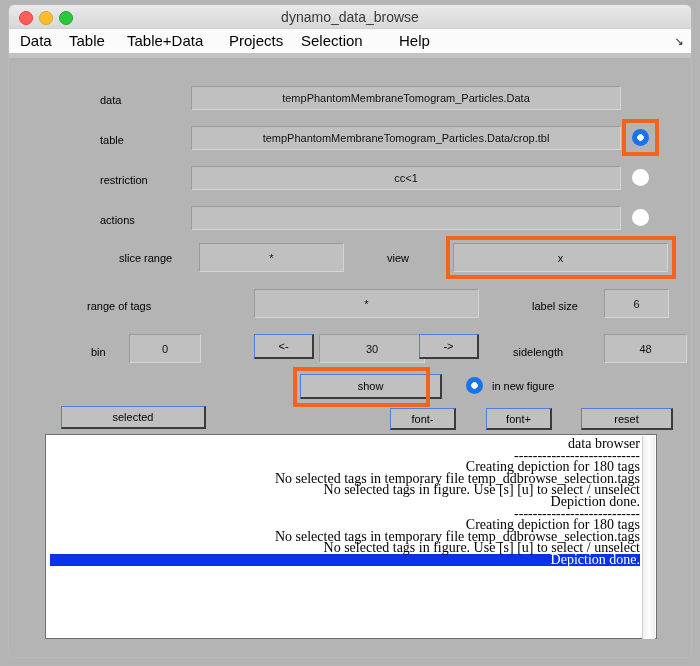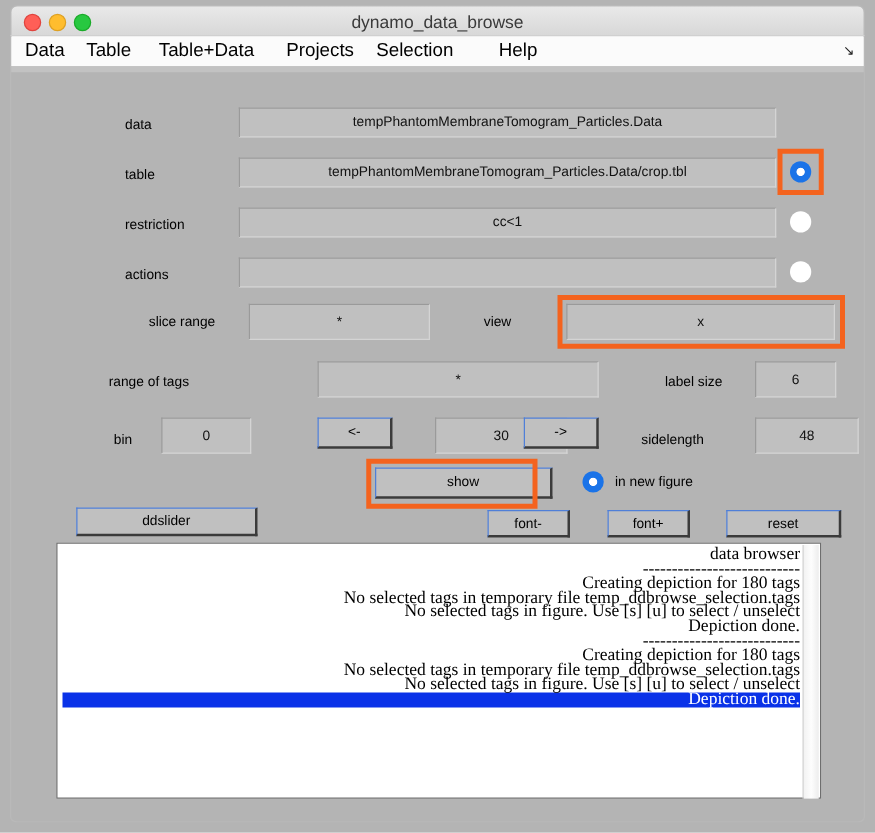--- a/index.html
+++ b/index.html
@@ -258,26 +258,26 @@
     <div class="hl" style="left:437px; top:178px; width:230px; height:43px;"></div>
 
     <div class="field-label" style="left:78px; top:242px;">range of tags</div>
     <div class="textfield" style="left:245px; top:231px; width:225px; height:29px;">*</div>
     <div class="field-label" style="left:480px; top:242px;margin-left:43px;">label size</div>
     <div class="textfield" style="left:595px; top:231px; width:65px; height:29px;">6</div>
 
     <div class="field-label" style="left:82px; top:288px;">bin</div>
     <div class="textfield" style="left:120px; top:276px; width:72px; height:29px;">0</div>
     <div class="btn" style="left:245px; top:276px; width:60px; height:25px;">&lt;-</div>
-    <div class="textfield" style="left:310px; top:276px; width:106px; height:29px;margin-left:29px;">30</div>
+    <div class="textfield" style="left:310px; top:276px; width:106px; height:29px;">30</div>
     <div class="btn" style="left:410px; top:276px; width:60px; height:25px;">-&gt;</div>
     <div class="field-label" style="left:504px; top:288px;">sidelength</div>
     <div class="textfield" style="left:595px; top:276px; width:83px; height:29px;">48</div>
 
-    <div class="btn" style="left:52px; top:348px; width:145px; height:23px;">ddslider</div>
+    <div class="btn" style="left:52px; top:348px; width:145px; height:23px;">selected</div>
 
     <div class="btn" style="left:291px; top:316px; width:142px; height:25px;">show</div>
     <div class="hl" style="left:284px; top:309px; width:137px; height:40px;"></div>
 
     <div class="radio on" style="left:457px; top:319px;"></div>
     <div class="field-label" style="left:483px; top:322px;">in new figure</div>
 
     <div class="btn" style="left:381px; top:350px; width:66px; height:22px;">font-</div>
     <div class="btn" style="left:477px; top:350px; width:66px; height:22px;">font+</div>
     <div class="btn" style="left:572px; top:350px; width:92px; height:22px;">reset</div>

